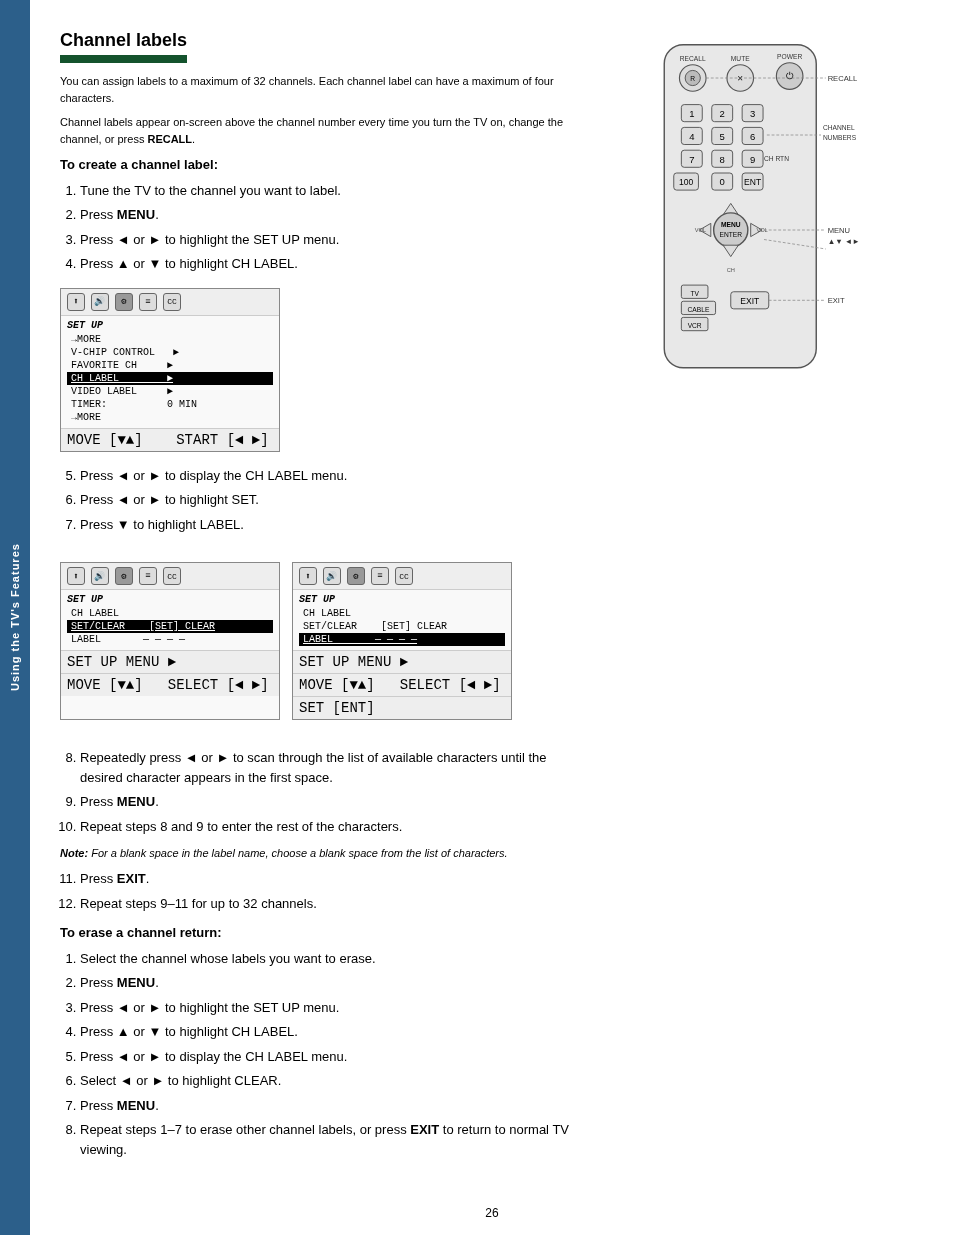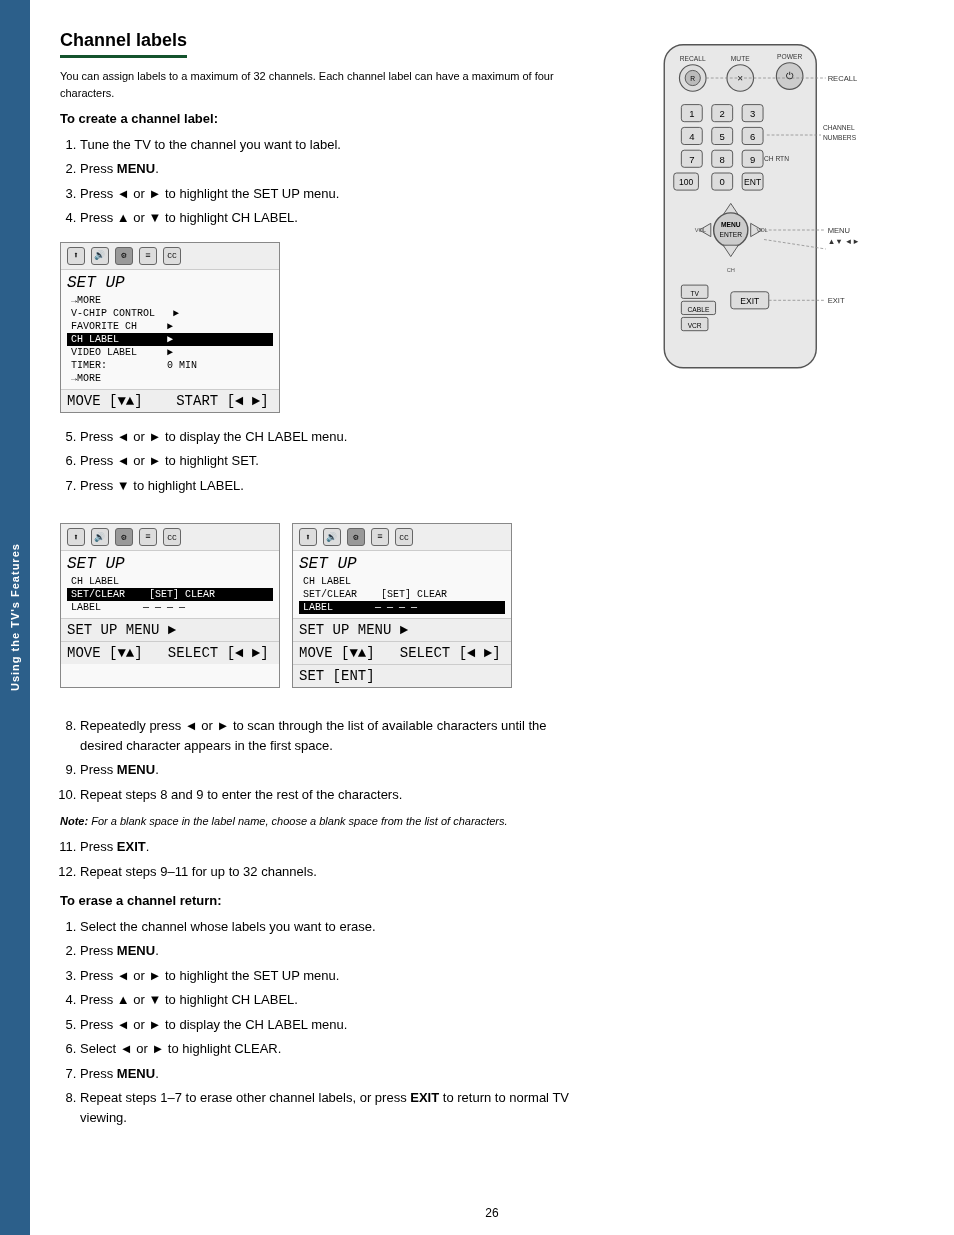--- a/index.html
+++ b/index.html
@@ -40,21 +40,21 @@
       flex: 1;
       padding: 30px 30px 30px 30px;
       position: relative;
     }
 
     
     .page-title {
       font-size: 18px;
       font-weight: bold;
       margin-bottom: 10px;
-      border-bottom: 3px solid #14532d;
+      border-bottom: 8px solid #14532d;
       padding-bottom: 4px;
       display: inline-block;
     }
 
     .content-left {
       float: left;
       width: 520px;
     }
 
     .content-right {
@@ -120,33 +120,34 @@
     .menu-box .menu-icon.active {
       background: #999;
     }
 
     .menu-box .menu-body {
       padding: 4px 6px;
     }
 
     .menu-box .menu-title {
       font-style: italic;
-      font-weight: normal;
-      font-size: 16px;
+      font-weight: bold;
+      font-size: 10px;
       margin-bottom: 2px;
     }
 
     .menu-box .menu-item {
       padding: 1px 4px;
       font-size: 10px;
     }
 
     .menu-box .menu-item.highlighted {
       background: #000;
       color: #fff;
+      text-decoration: underline;
     }
 
     .menu-box .menu-footer {
       border-top: 1px solid #ccc;
       padding: 3px 6px;
       font-size: 14px;
       background: #eee;
     }
 
     
@@ -204,20 +205,23 @@
   </div>
 
   <div class="main-content">
     <div class="clearfix">
 
       <div class="content-left">
 
         <h1 class="page-title">Channel labels</h1>
 
         <p>You can assign labels to a maximum of 32 channels. Each channel label can have a maximum of four characters.</p>
+        <p>
+          Channel labels appear on-screen above the channel number every time you turn the TV on, change the channel, or press <strong>RECALL</strong>.
+        </p>
 
         <p class="section-heading">To create a channel label:</p>
 
         <ol>
           <li>Tune the TV to the channel you want to label.</li>
           <li>Press <strong>MENU</strong>.</li>
           <li>Press ◄ or ► to highlight the SET UP menu.</li>
           <li>Press ▲ or ▼ to highlight CH LABEL.</li>
         </ol>
 

